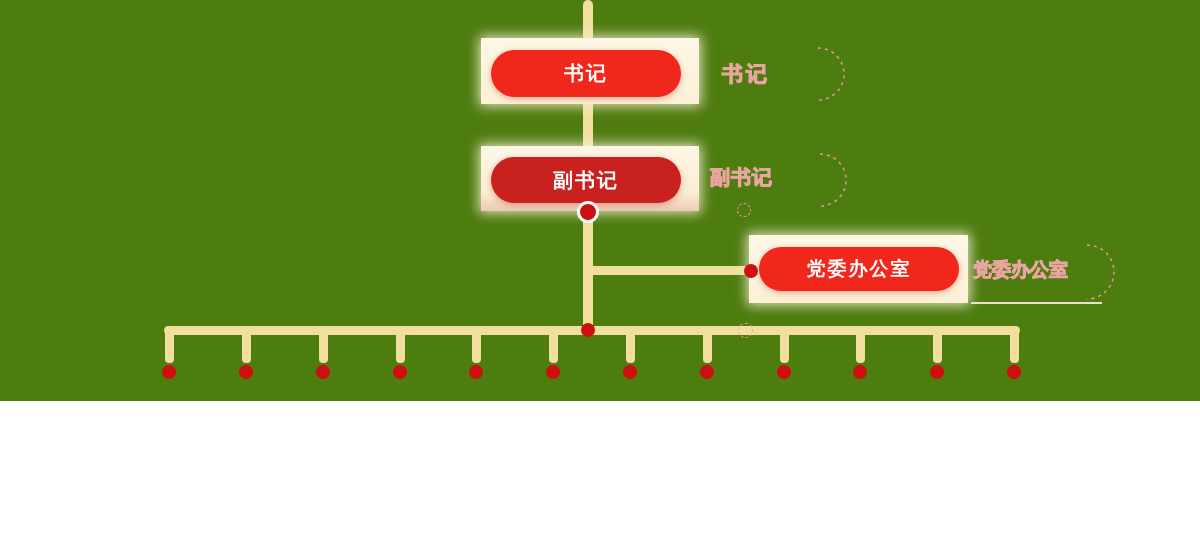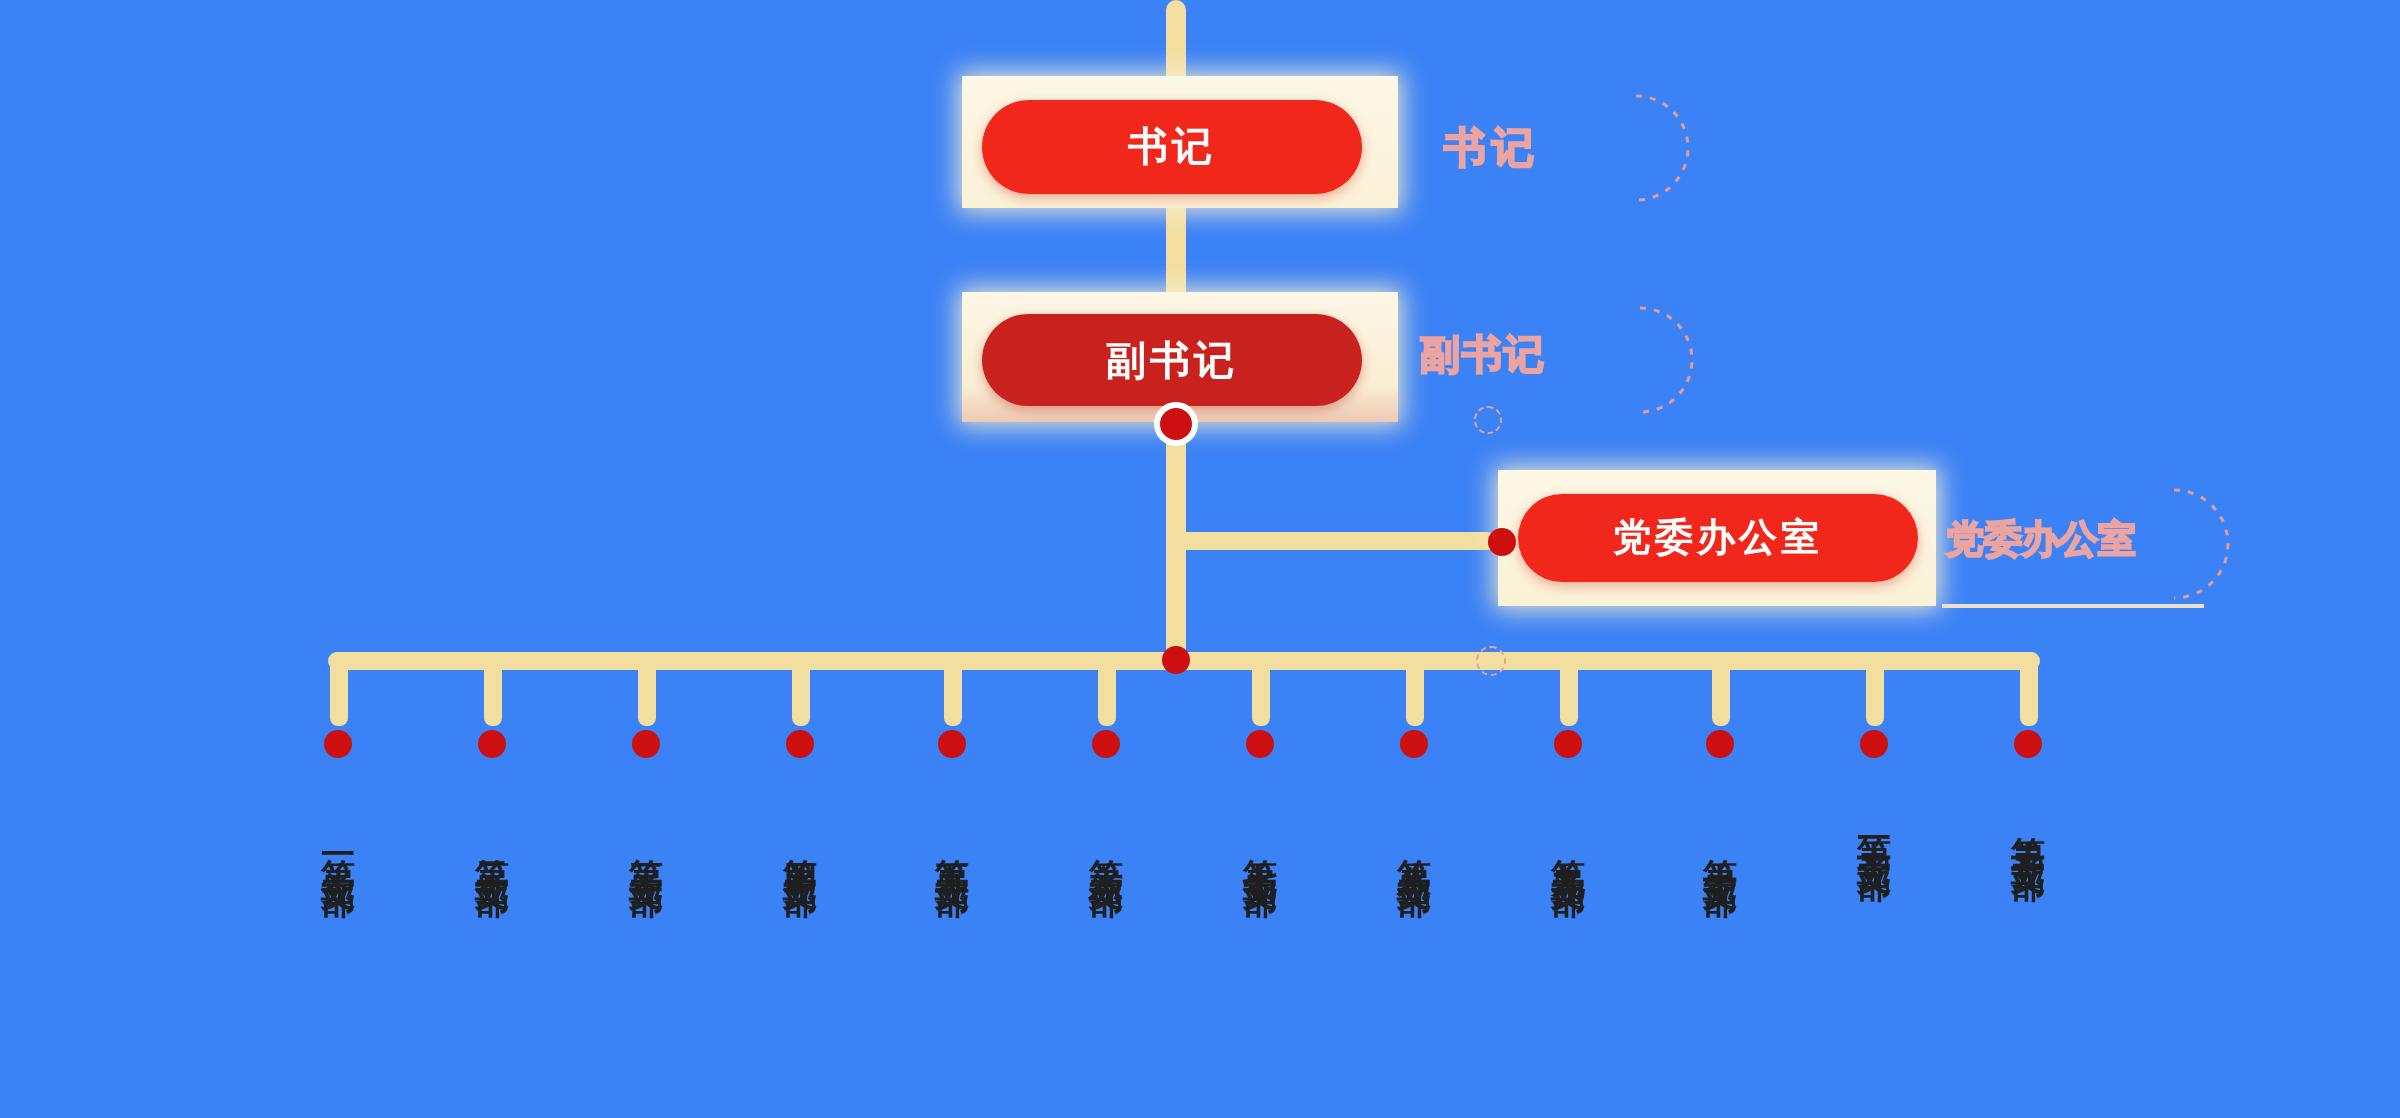--- a/index.html
+++ b/index.html
@@ -1,17 +1,17 @@
 <!DOCTYPE html>
 <html><head>
 <meta charset="utf-8">
 <style>
   html,body{margin:0;padding:0;background:#fff;}
   .stage{
-    position:relative;width:1200px;height:559px;background:#3b82f6;
+    position:relative;width:1200px;height:401px;background:#4d7c0f;
     overflow:hidden;font-family:"Liberation Sans","DejaVu Sans",sans-serif;
   }
   
   .gold-line{position:absolute;background:#f2dfa0;border-radius:5px;}
   .trunk{left:583px;top:0;width:10px;height:331px;}
   .office-connector{left:588px;top:266px;width:160px;height:9px;}
   .branch-hline{left:164px;top:326px;width:856px;height:9px;}
   .red-dot{position:absolute;background:#ce0f10;border-radius:50%;}
   .dot-14{width:14px;height:14px;}
   .dot-deputy{left:577px;top:201px;width:16px;height:16px;border:3px solid #ffffff;}

